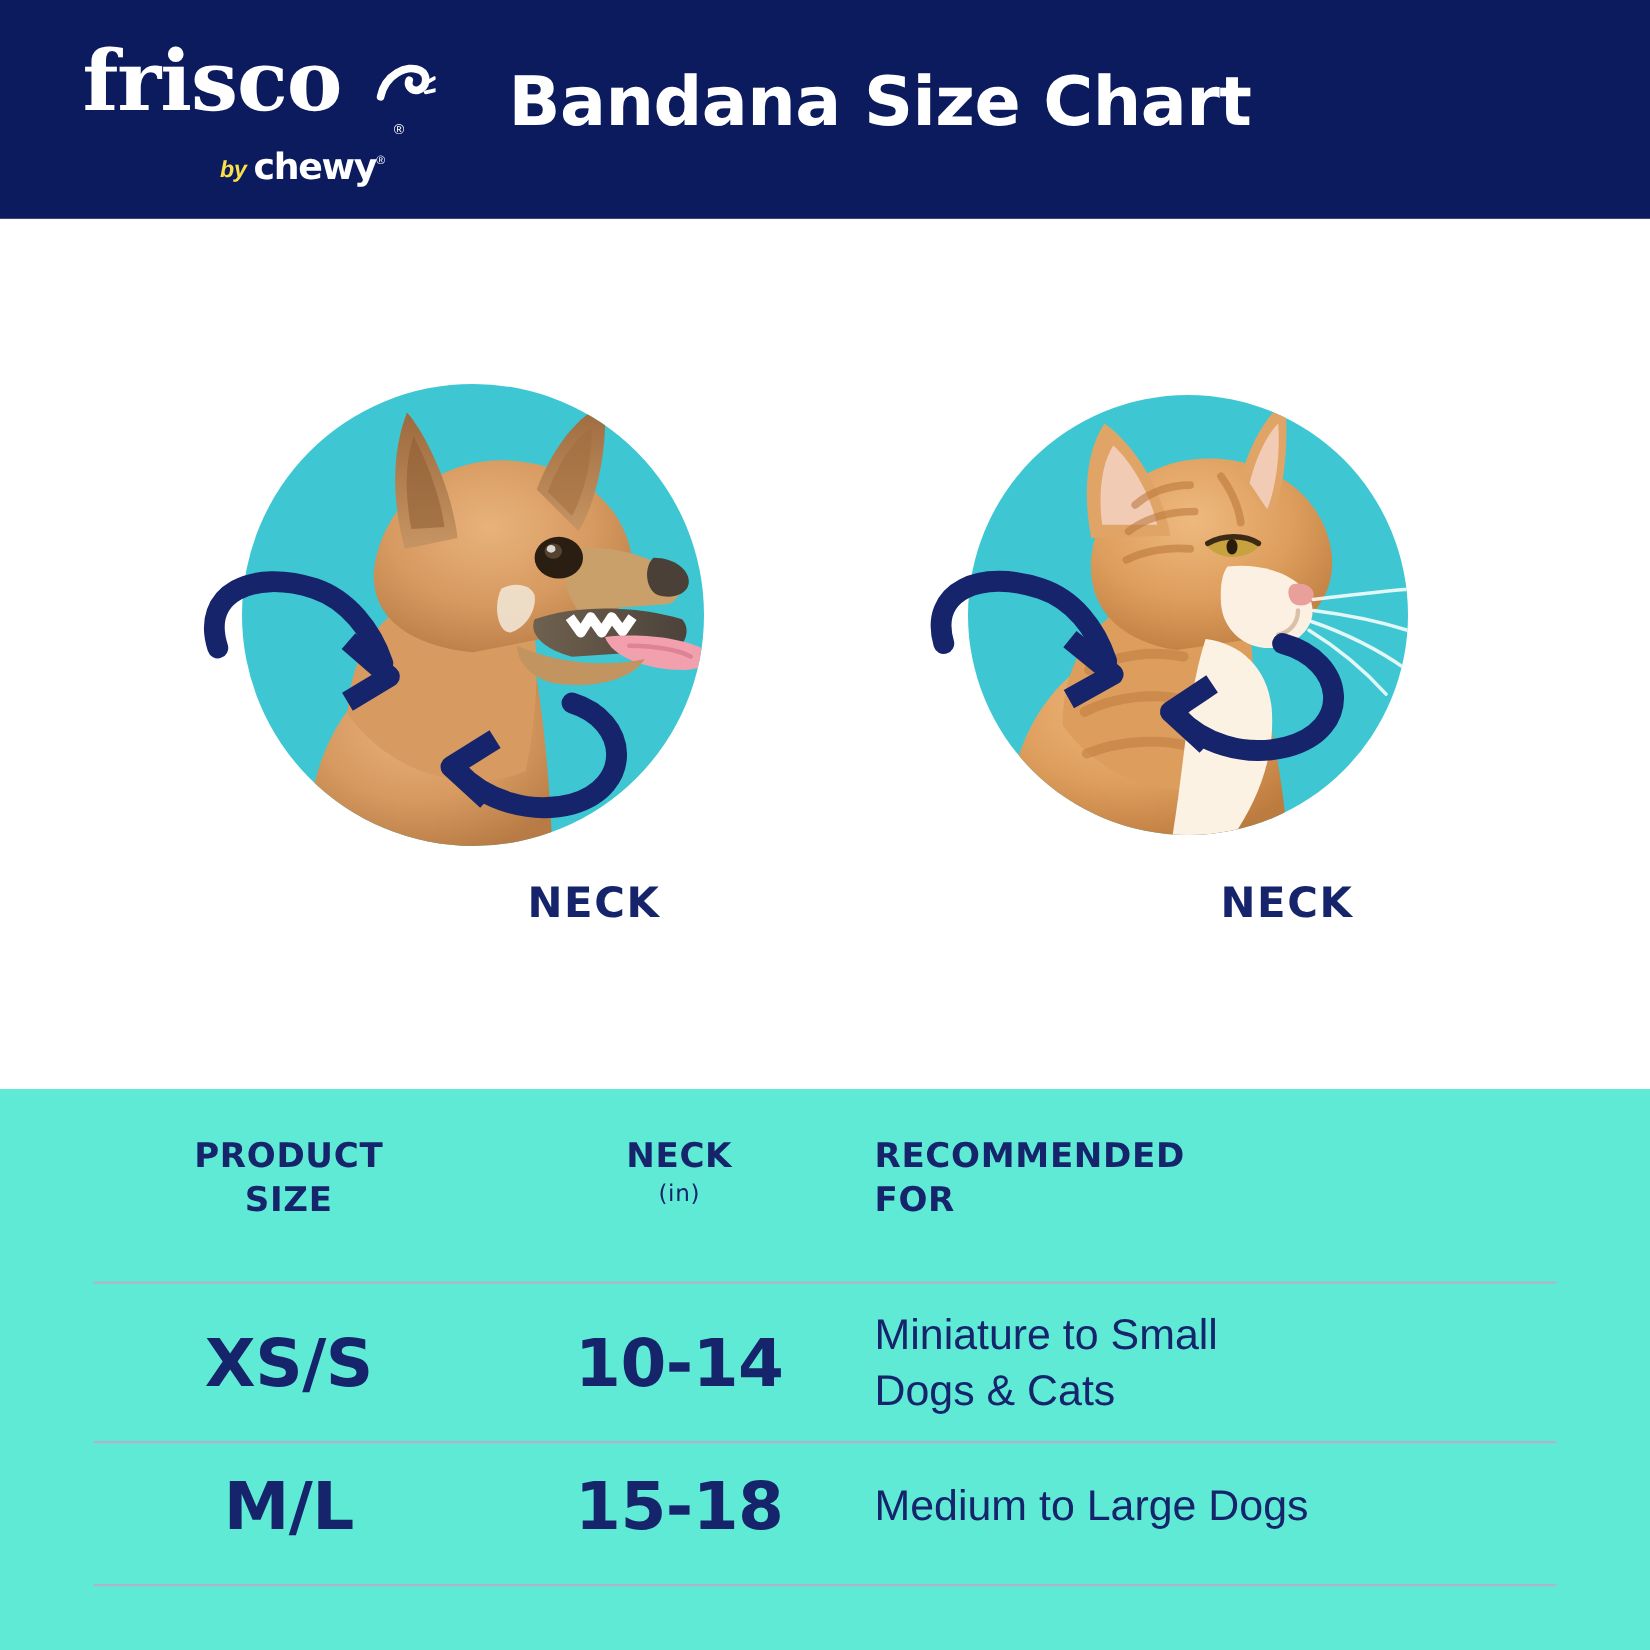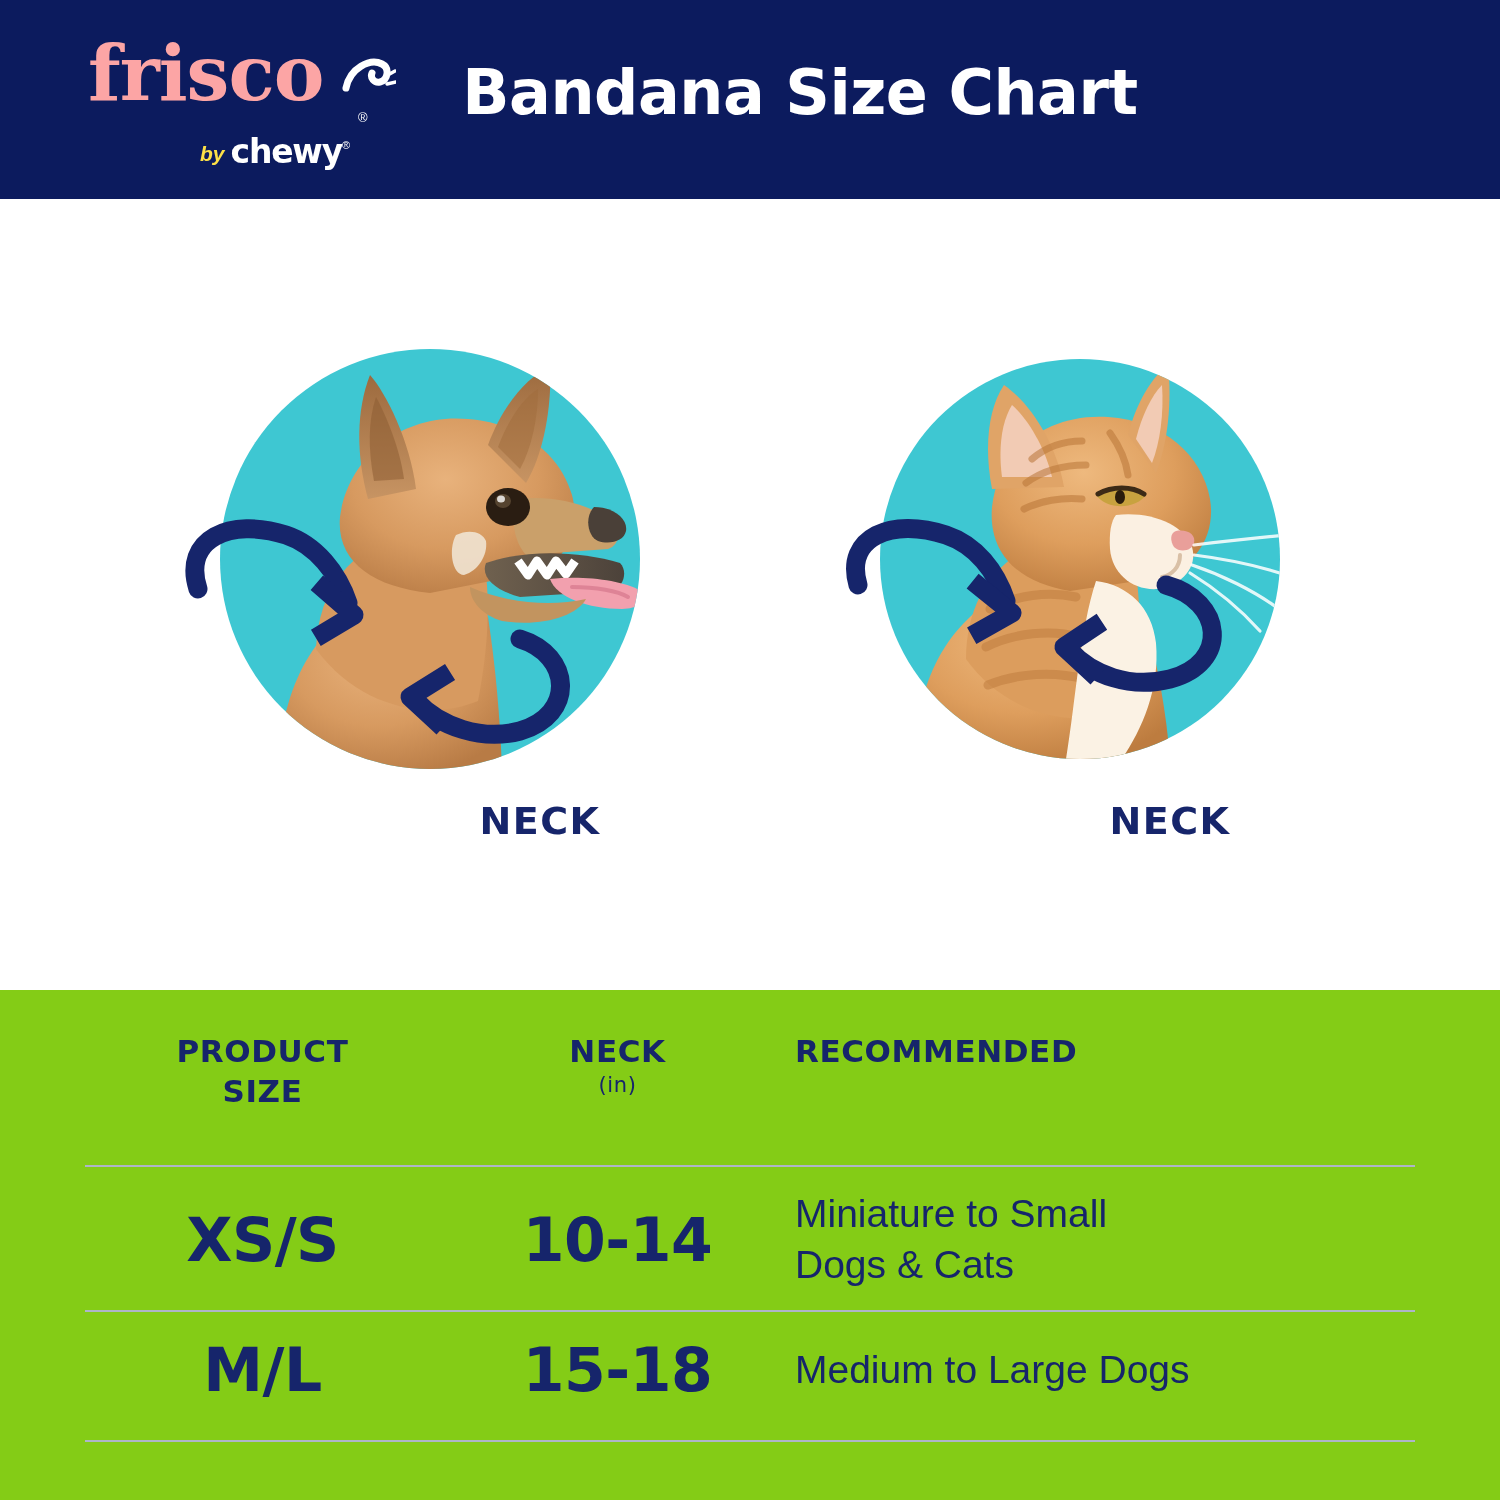--- a/index.html
+++ b/index.html
@@ -31,27 +31,27 @@
 
   .brand-logo {
     position: absolute;
     left: 72px;
     top: 36px;
     width: 320px;
     height: 130px;
   }
   .brand-wordmark {
     position: absolute;
-    left: 16px;
+    left: 3px;
     top: 0;
     font-family: "DejaVu Serif", serif;
     font-weight: bold;
     font-size: 76px;
     letter-spacing: -1px;
-    color: #fca5a5;
+    color: #ffffff;
     line-height: 1;
   }
   .brand-reg {
     position: absolute;
     left: 286px;
     top: 74px;
     font-family: "Liberation Sans", sans-serif;
     font-size: 13px;
     color: #ffffff;
   }
@@ -167,21 +167,21 @@
   .pet-block.dog .neck-label { padding-left: 110px; }
   .pet-block.cat .neck-label { padding-left: 90px; }
 
   
   .size-table {
     position: absolute;
     left: 0;
     top: 990px;
     width: 1500px;
     height: 510px;
-    background: #84cc16;
+    background: #5eead4;
   }
 
   .row {
     position: absolute;
     left: 85px;
     width: 1330px;
     display: flex;
     align-items: center;
   }
   .row.head { top: 30px; height: 140px; align-items: flex-start; }
@@ -425,20 +425,21 @@
       <div class="col-size th">
         <div>PRODUCT</div>
         <div>SIZE</div>
       </div>
       <div class="col-neck th">
         <div>NECK</div>
         <div class="unit">(in)</div>
       </div>
       <div class="col-rec th">
         <div>RECOMMENDED</div>
+        <div>FOR</div>
       </div>
     </div>
 
     <div class="row data0">
       <div class="col-size td-strong">XS/S</div>
       <div class="col-neck td-strong">10-14</div>
       <div class="col-rec td-text">
         <div>Miniature to Small</div>
         <div>Dogs &amp; Cats</div>
       </div>

